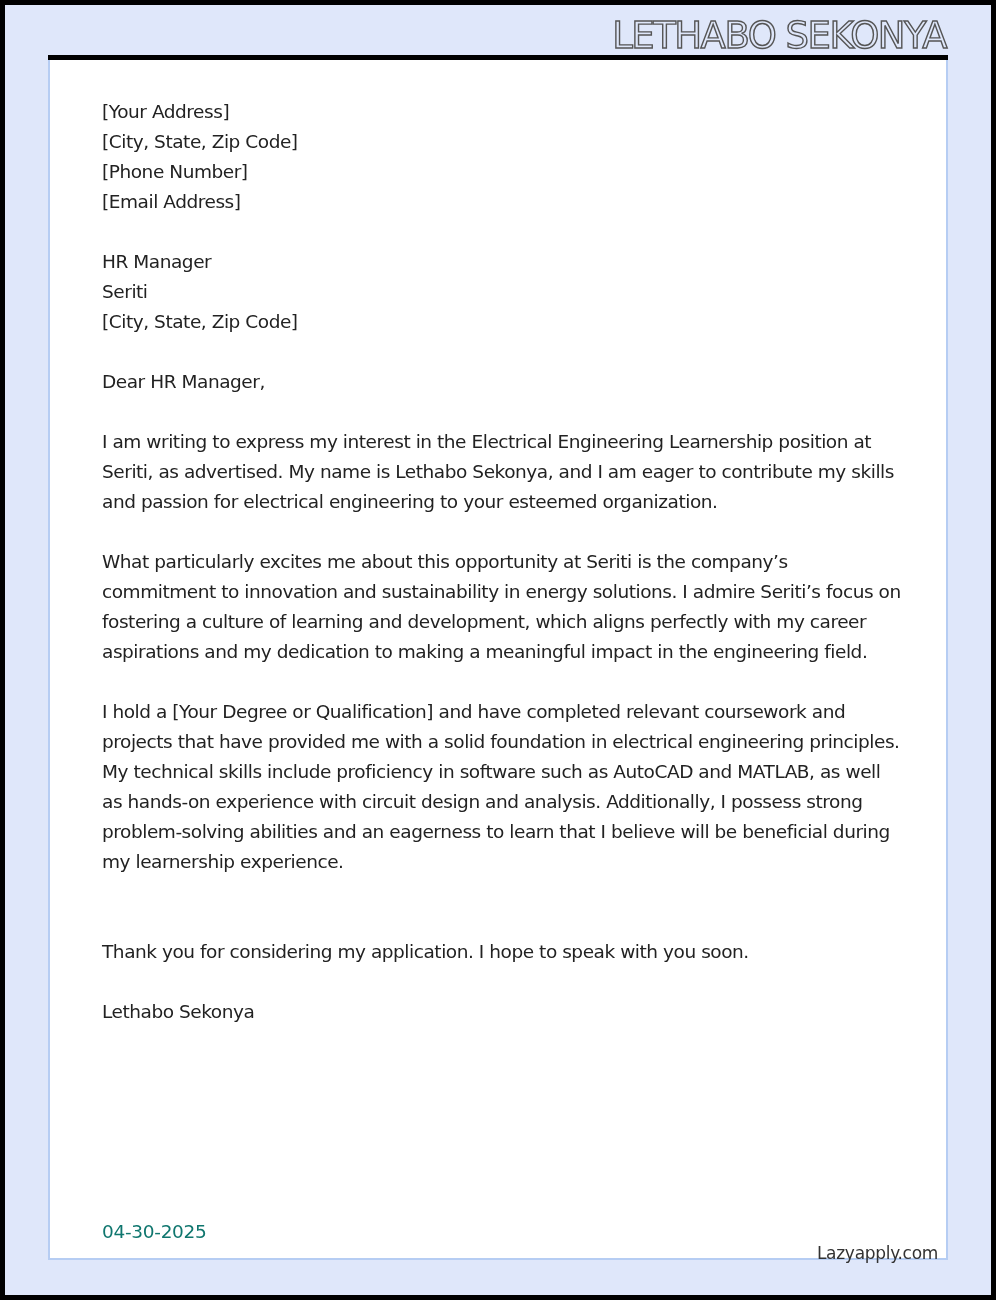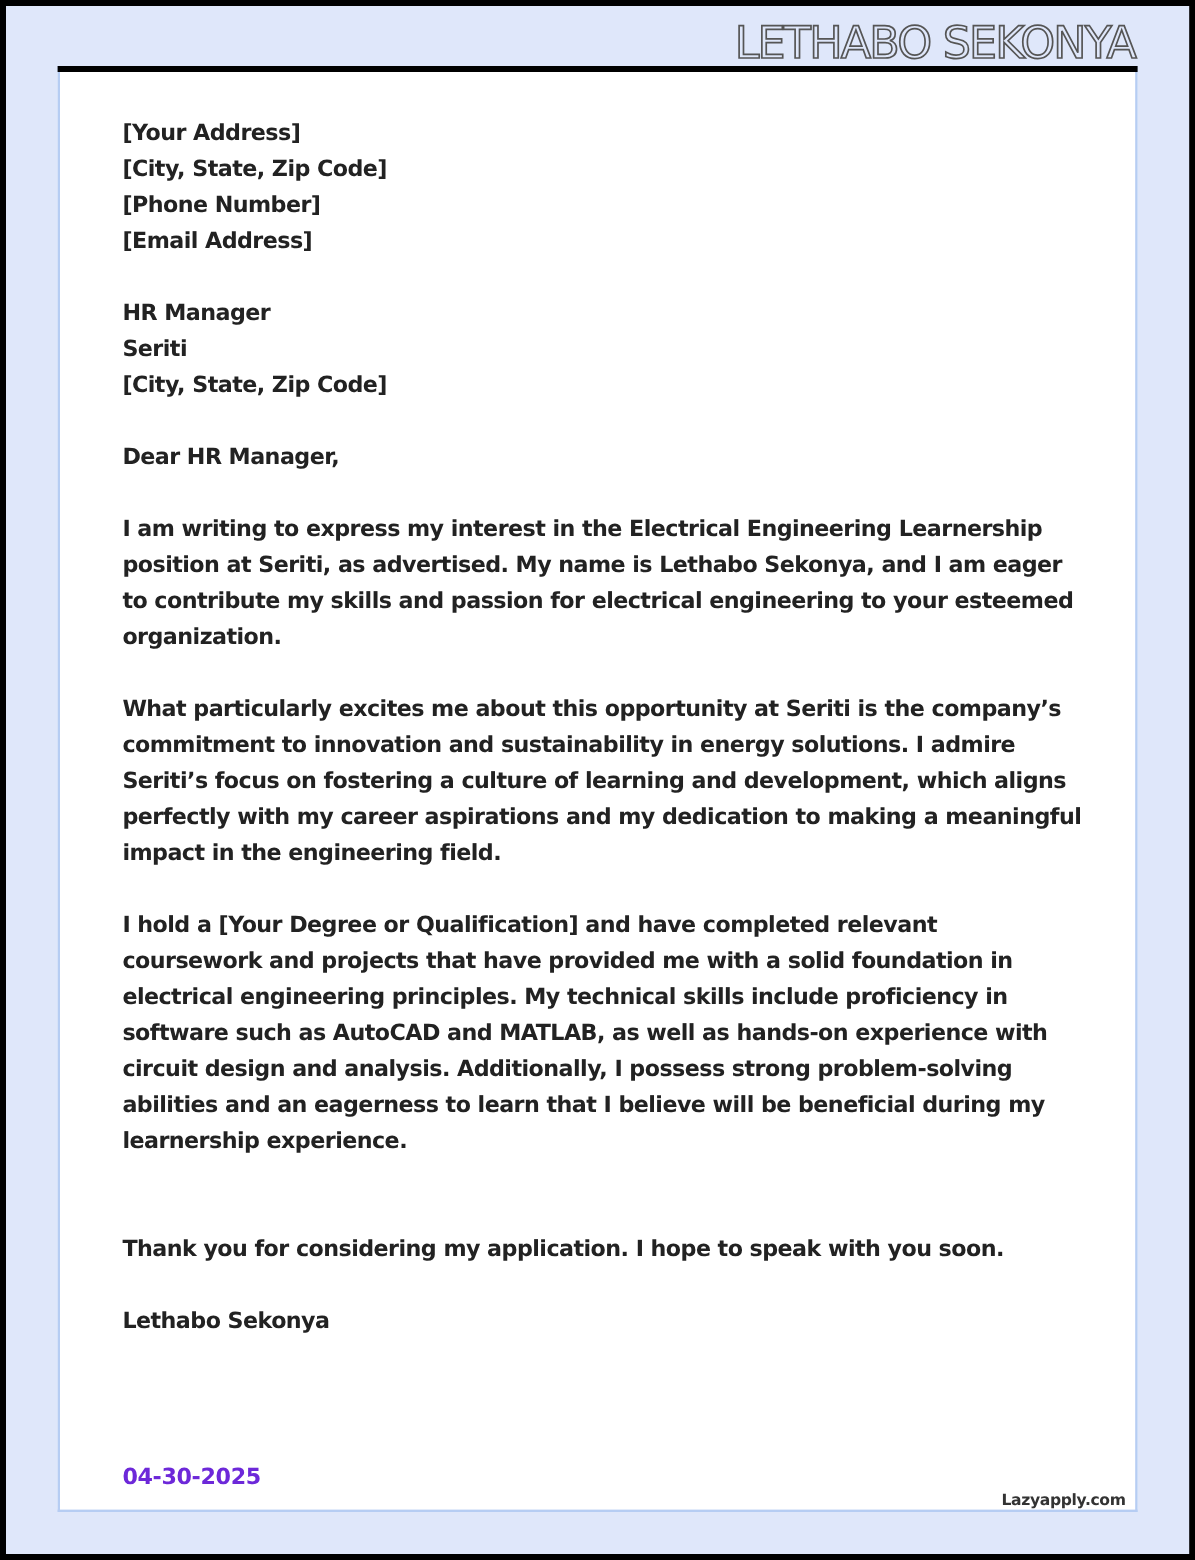--- a/index.html
+++ b/index.html
@@ -28,21 +28,20 @@
       line-height: 48px;
       white-space: nowrap;
     }
     .card {
       position: absolute;
       left: 48px; top: 55px;
       width: 896px; height: 1203px;
       background: #fff;
       border: 2px solid #b6cdf3;
       border-top: none;
-      font-weight: bold;
     }
     .card-topbar {
       position: absolute;
       left: 48px; top: 55px;
       width: 900px; height: 5px;
       background: #000;
     }
     .letter {
       position: absolute;
       left: 52px; top: 42px;
@@ -52,27 +51,27 @@
       color: #222;
       letter-spacing: -0.45px;
     }
     .letter p { margin: 0; }
     .gap { height: 30px; }
     .date-stamp {
       position: absolute;
       left: 52px; top: 1162px;
       font-size: 18.5px;
       line-height: 30px;
-      color: #6d28d9;
+      color: #0f766e;
       letter-spacing: -0.3px;
     }
     .watermark {
       position: absolute;
       right: 8px; top: 1188px;
-      font-size: 13px;
+      font-size: 17px;
       color: #333;
       letter-spacing: -0.3px;
     }
   </style>
 </head>
 <body>
 
 <div class="page-bg"></div>
 
 <div class="name-title">LETHABO SEKONYA</div>

